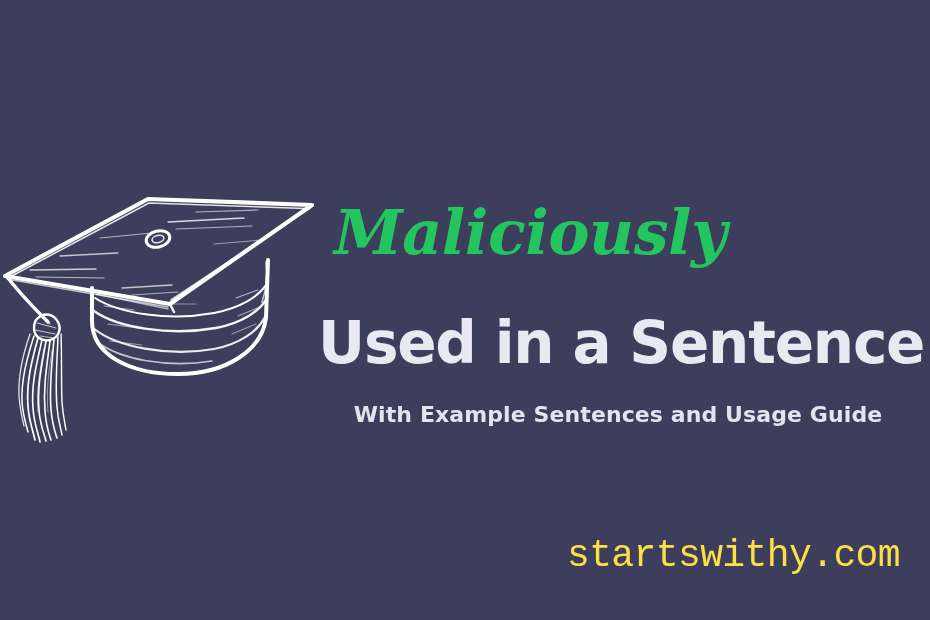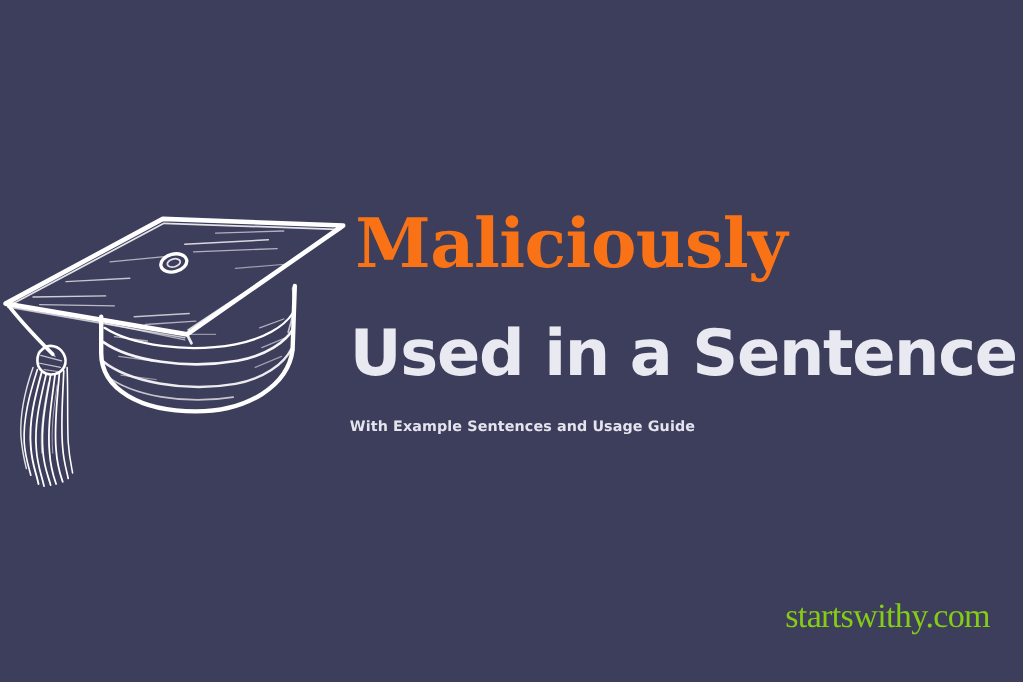--- a/index.html
+++ b/index.html
@@ -43,61 +43,63 @@
     left: 318px;
     top: 186px;
     width: 600px;
   }
 
   #word-title {
     font-family: "DejaVu Serif", "Liberation Serif", serif;
     font-weight: 700;
     font-size: 62px;
     line-height: 1.0;
-    color: #f97316;
+    color: #22c55e;
     letter-spacing: -0.5px;
-    margin: 5px;
+    margin: 16px;
     white-space: nowrap;
+    font-style: italic;
   }
 
   #headline {
     font-family: "DejaVu Sans", "Liberation Sans", sans-serif;
     font-weight: 700;
     font-size: 58px;
     line-height: 1.0;
     color: #e9e9f1;
     letter-spacing: -1.2px;
     margin: 0;
     padding-top: 34px;
     white-space: nowrap;
     text-align: center;
   }
 
   #tagline {
     font-family: "DejaVu Sans", "Liberation Sans", sans-serif;
     font-weight: 700;
-    font-size: 13px;
+    font-size: 22px;
     line-height: 1.0;
     color: #e4e4ee;
     letter-spacing: 0.1px;
     margin: 0;
     padding-top: 32px;
     white-space: nowrap;
+    text-align: center;
   }
 
   
   #brand {
     position: absolute;
     right: 30px;
     bottom: 45px;
-    font-family: Liberation Serif, serif;
+    font-family: Liberation Mono, monospace;
     font-weight: 400;
-    font-size: 31px;
+    font-size: 38px;
     line-height: 1.0;
-    color: #84cc16;
+    color: #fde047;
     letter-spacing: -0.6px;
     white-space: nowrap;
   }
 </style>
 </head>
 <body>
 
 <div id="poster">
 
   <div id="cap-illustration">

